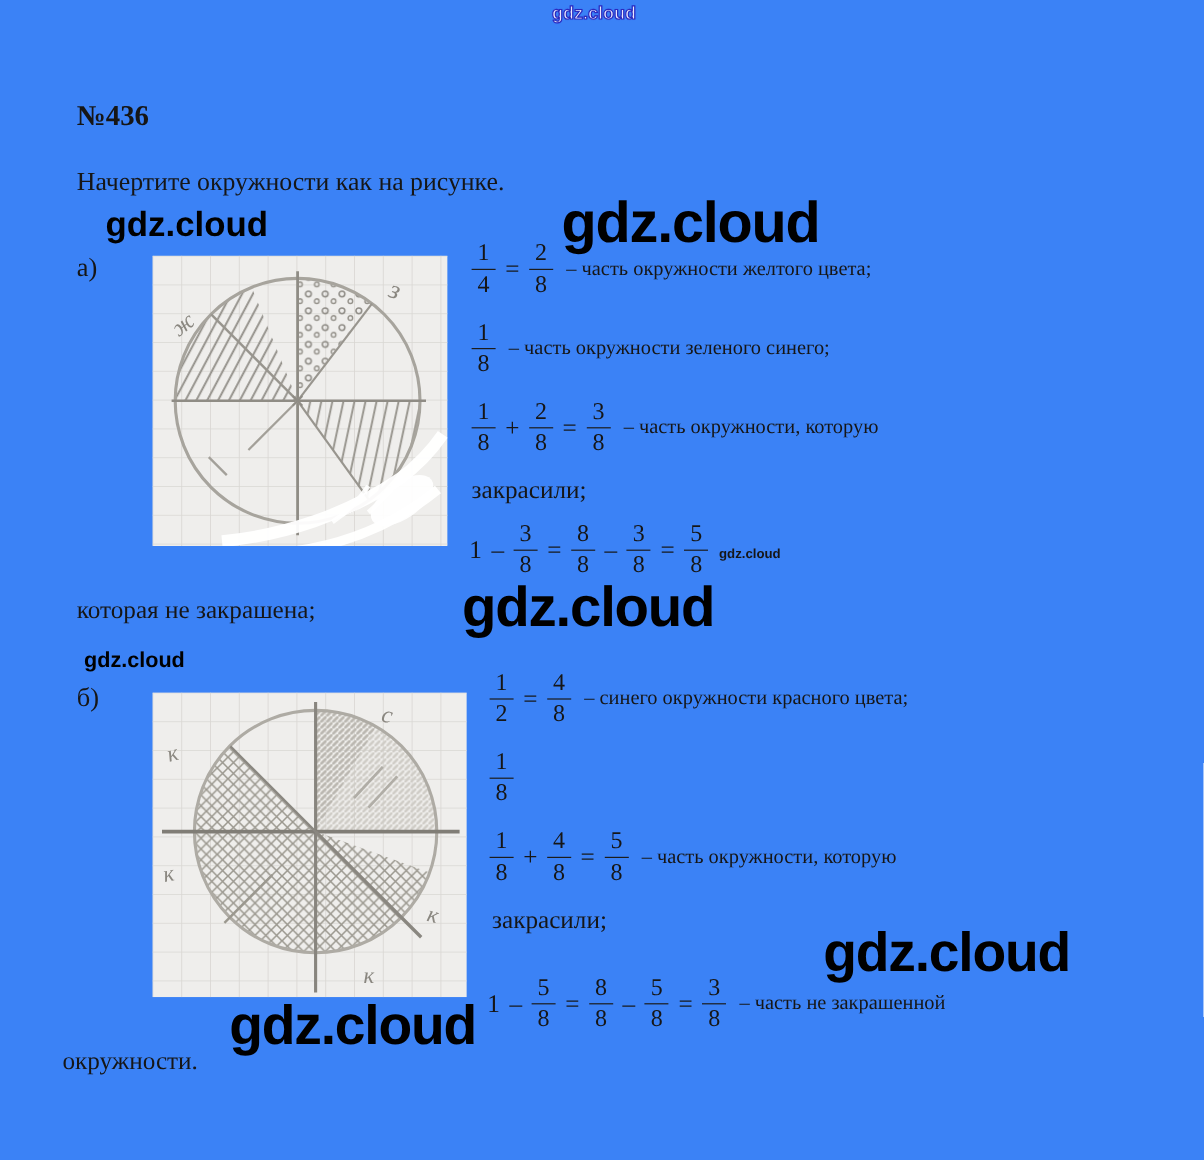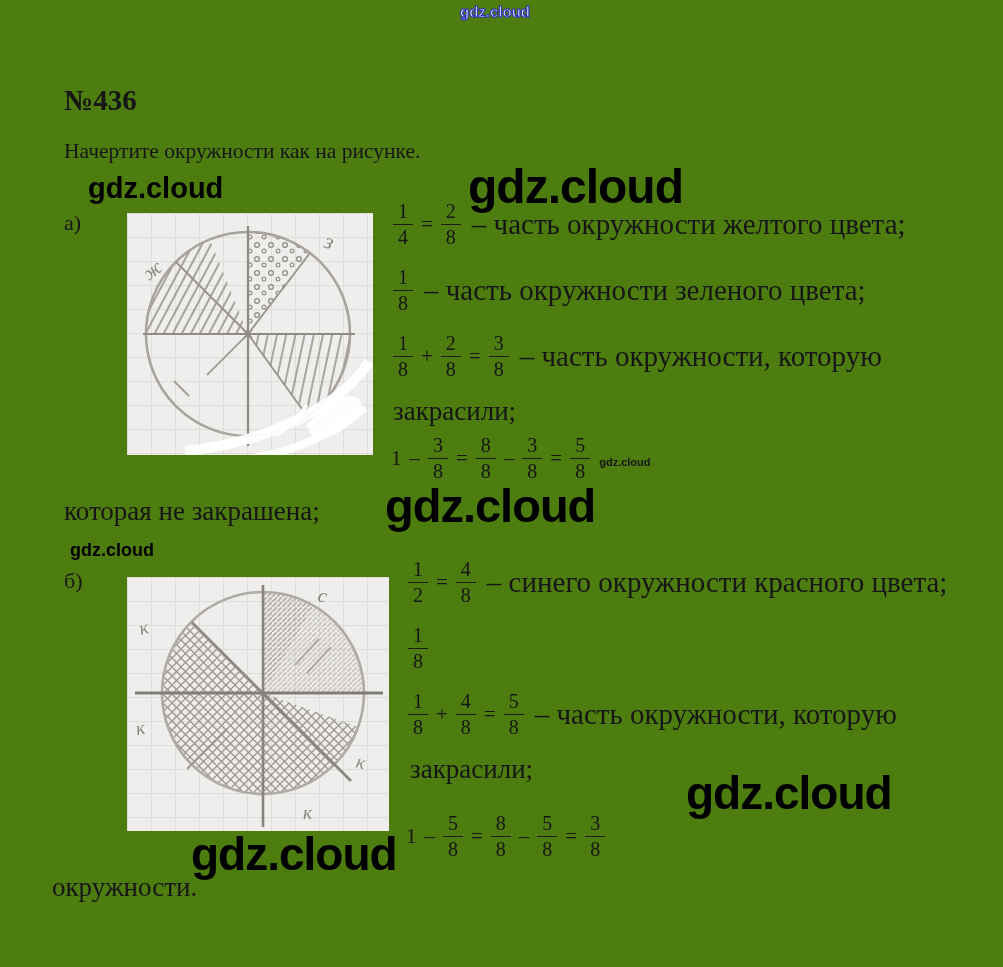--- a/index.html
+++ b/index.html
@@ -1,32 +1,32 @@
 <!DOCTYPE html>
 <html><head>
 <meta charset="utf-8">
 <style>
   html,body{margin:0;padding:0;background:#fff;}
-  .page{position:relative;width:1003px;height:967px;background:#4d7c0f;
+  .page{position:relative;width:1003px;height:967px;background:#3b82f6;
         font-family:"Liberation Serif",serif;color:#161616;overflow:hidden;}
   .abs{position:absolute;}
-  .heading{font-weight:700;font-size:29px;}
+  .heading{font-weight:700;font-size:24px;}
   .task{font-size:21.5px;}
   .part-label{font-size:22px;}
-  .wrap-text{font-size:27px;}
+  .wrap-text{font-size:21px;}
   .wm-black{font-family:"Liberation Sans",sans-serif;font-weight:700;color:#000;line-height:1;}
   .wm-big{letter-spacing:-1px;}
   .wm-blue{font-family:"Liberation Sans",sans-serif;font-weight:700;font-size:15px;
            color:#e9e9fb;-webkit-text-stroke:1px #2a2ac0;text-shadow:0 0 1px #2a2ac0;}
   .mathline{position:absolute;display:flex;align-items:center;min-height:52px;gap:8px;}
   .frac{display:inline-flex;flex-direction:column;align-items:center;font-size:20px;line-height:1.12;}
   .fnum{padding:0 5px 1px;border-bottom:1.6px solid #1c1c1c;}
   .fden{padding-top:1px;}
   .op{font-size:21px;}
-  .mtext{font-size:29px;margin-left:3px;white-space:nowrap;}
+  .mtext{font-size:17px;margin-left:3px;white-space:nowrap;}
   .wm-inline{font-family:"Liberation Sans",sans-serif;font-weight:700;font-size:11px;
              margin-left:1px;transform:translateY(4px);}
   svg text.pencil{font-family:"Liberation Serif",serif;font-style:italic;fill:#8a8780;}
 </style>
 </head>
 <body>
 
 <div class="page">
 
   <div class="abs wm-blue" style="left:460px;top:3px;">gdz.cloud</div>
@@ -94,21 +94,21 @@
         <span class="fnum">2</span>
         <span class="fden">8</span>
       </span>
       <span class="mtext">– часть окружности желтого цвета;</span>
     </div>
   <div class="mathline" style="left:393px;top:264px;">
       <span class="frac">
         <span class="fnum">1</span>
         <span class="fden">8</span>
       </span>
-      <span class="mtext">– часть окружности зеленого цвета;</span>
+      <span class="mtext">– часть окружности зеленого синего;</span>
     </div>
   <div class="mathline" style="left:393px;top:330px;">
       <span class="frac">
         <span class="fnum">1</span>
         <span class="fden">8</span>
       </span>
       <span class="op">+</span>
       <span class="frac">
         <span class="fnum">2</span>
         <span class="fden">8</span>
@@ -244,19 +244,20 @@
       <span class="op">–</span>
       <span class="frac">
         <span class="fnum">5</span>
         <span class="fden">8</span>
       </span>
       <span class="op">=</span>
       <span class="frac">
         <span class="fnum">3</span>
         <span class="fden">8</span>
       </span>
+      <span class="mtext">– часть не закрашенной</span>
     </div>
   <div class="abs wrap-text" style="left:52px;top:872px;">окружности.</div>
 
   <div class="abs wm-black wm-big" style="left:686px;top:770px;font-size:46px;">gdz.cloud</div>
   <div class="abs wm-black wm-big" style="left:191px;top:831px;font-size:46px;">gdz.cloud</div>
 
 </div>
 
 </body></html>

